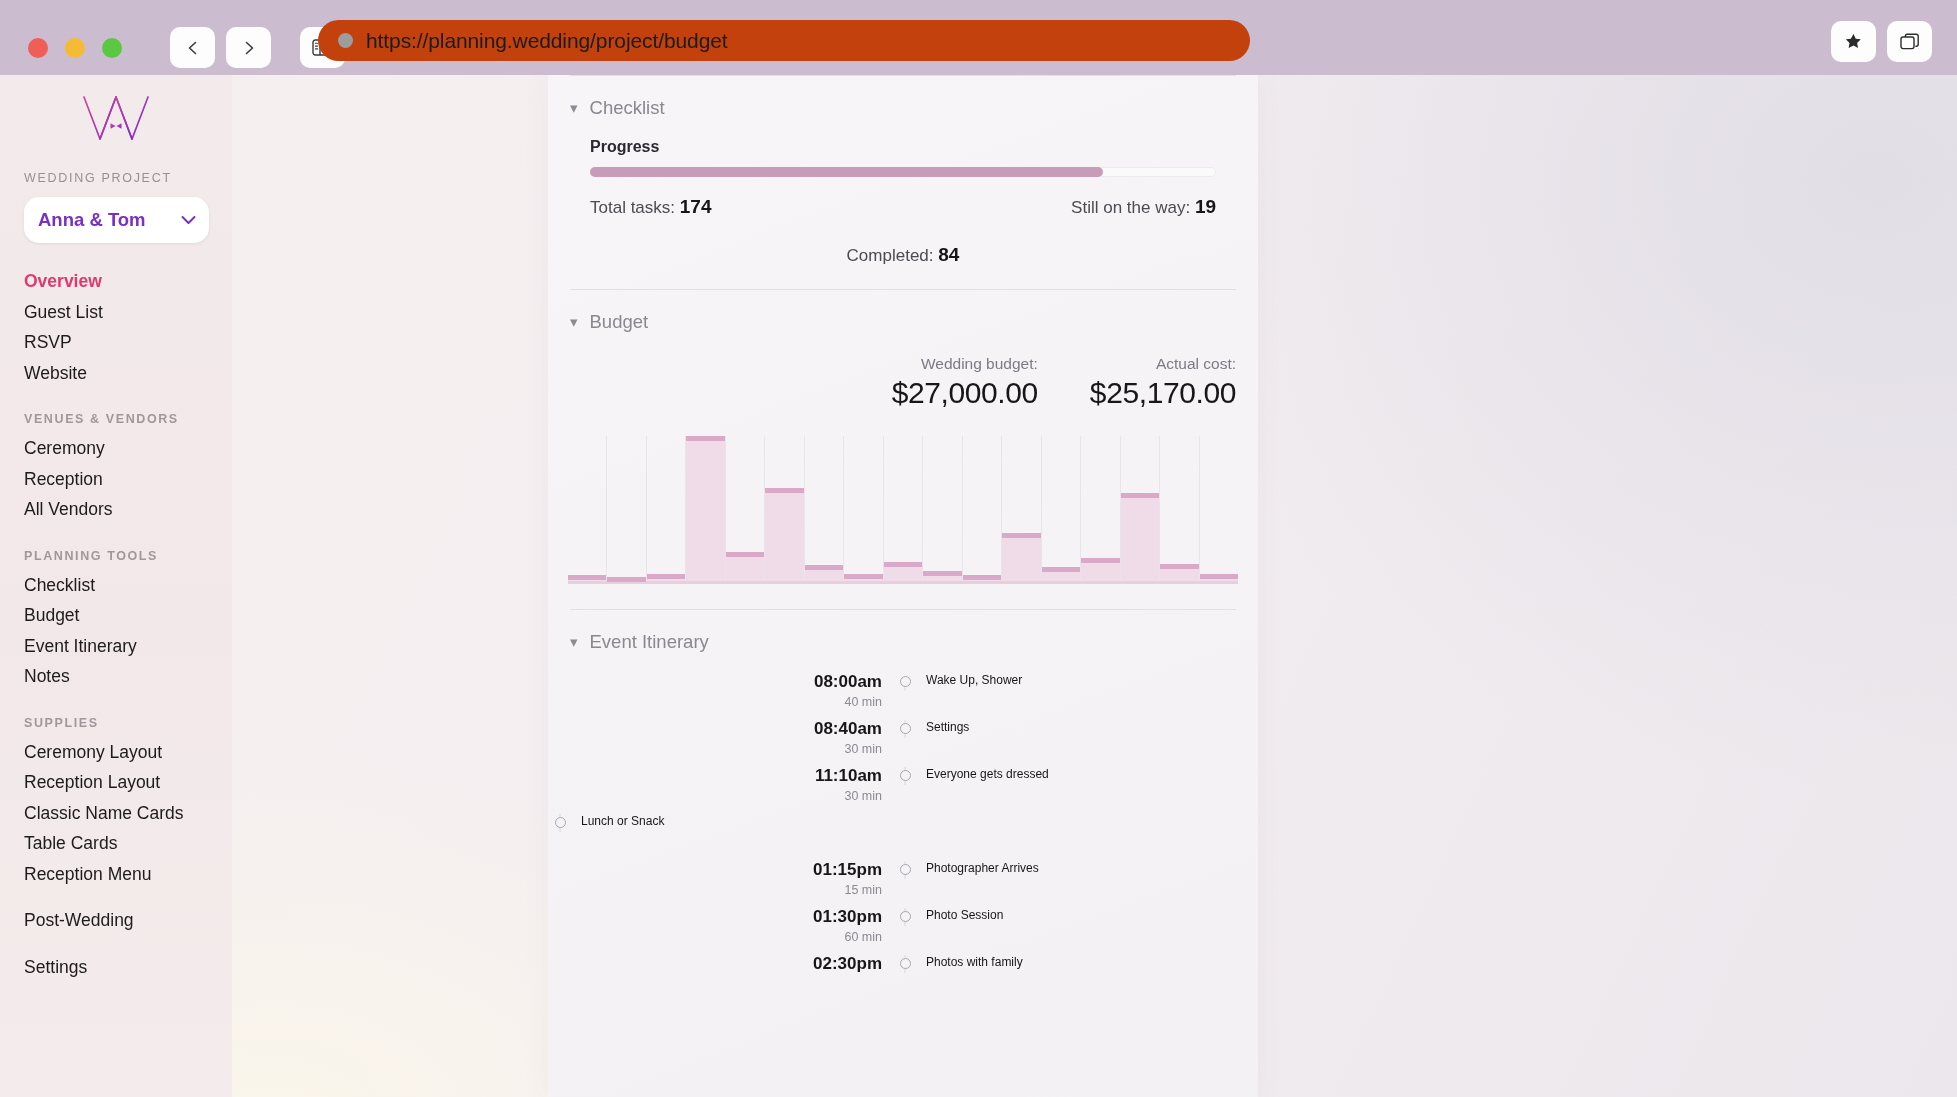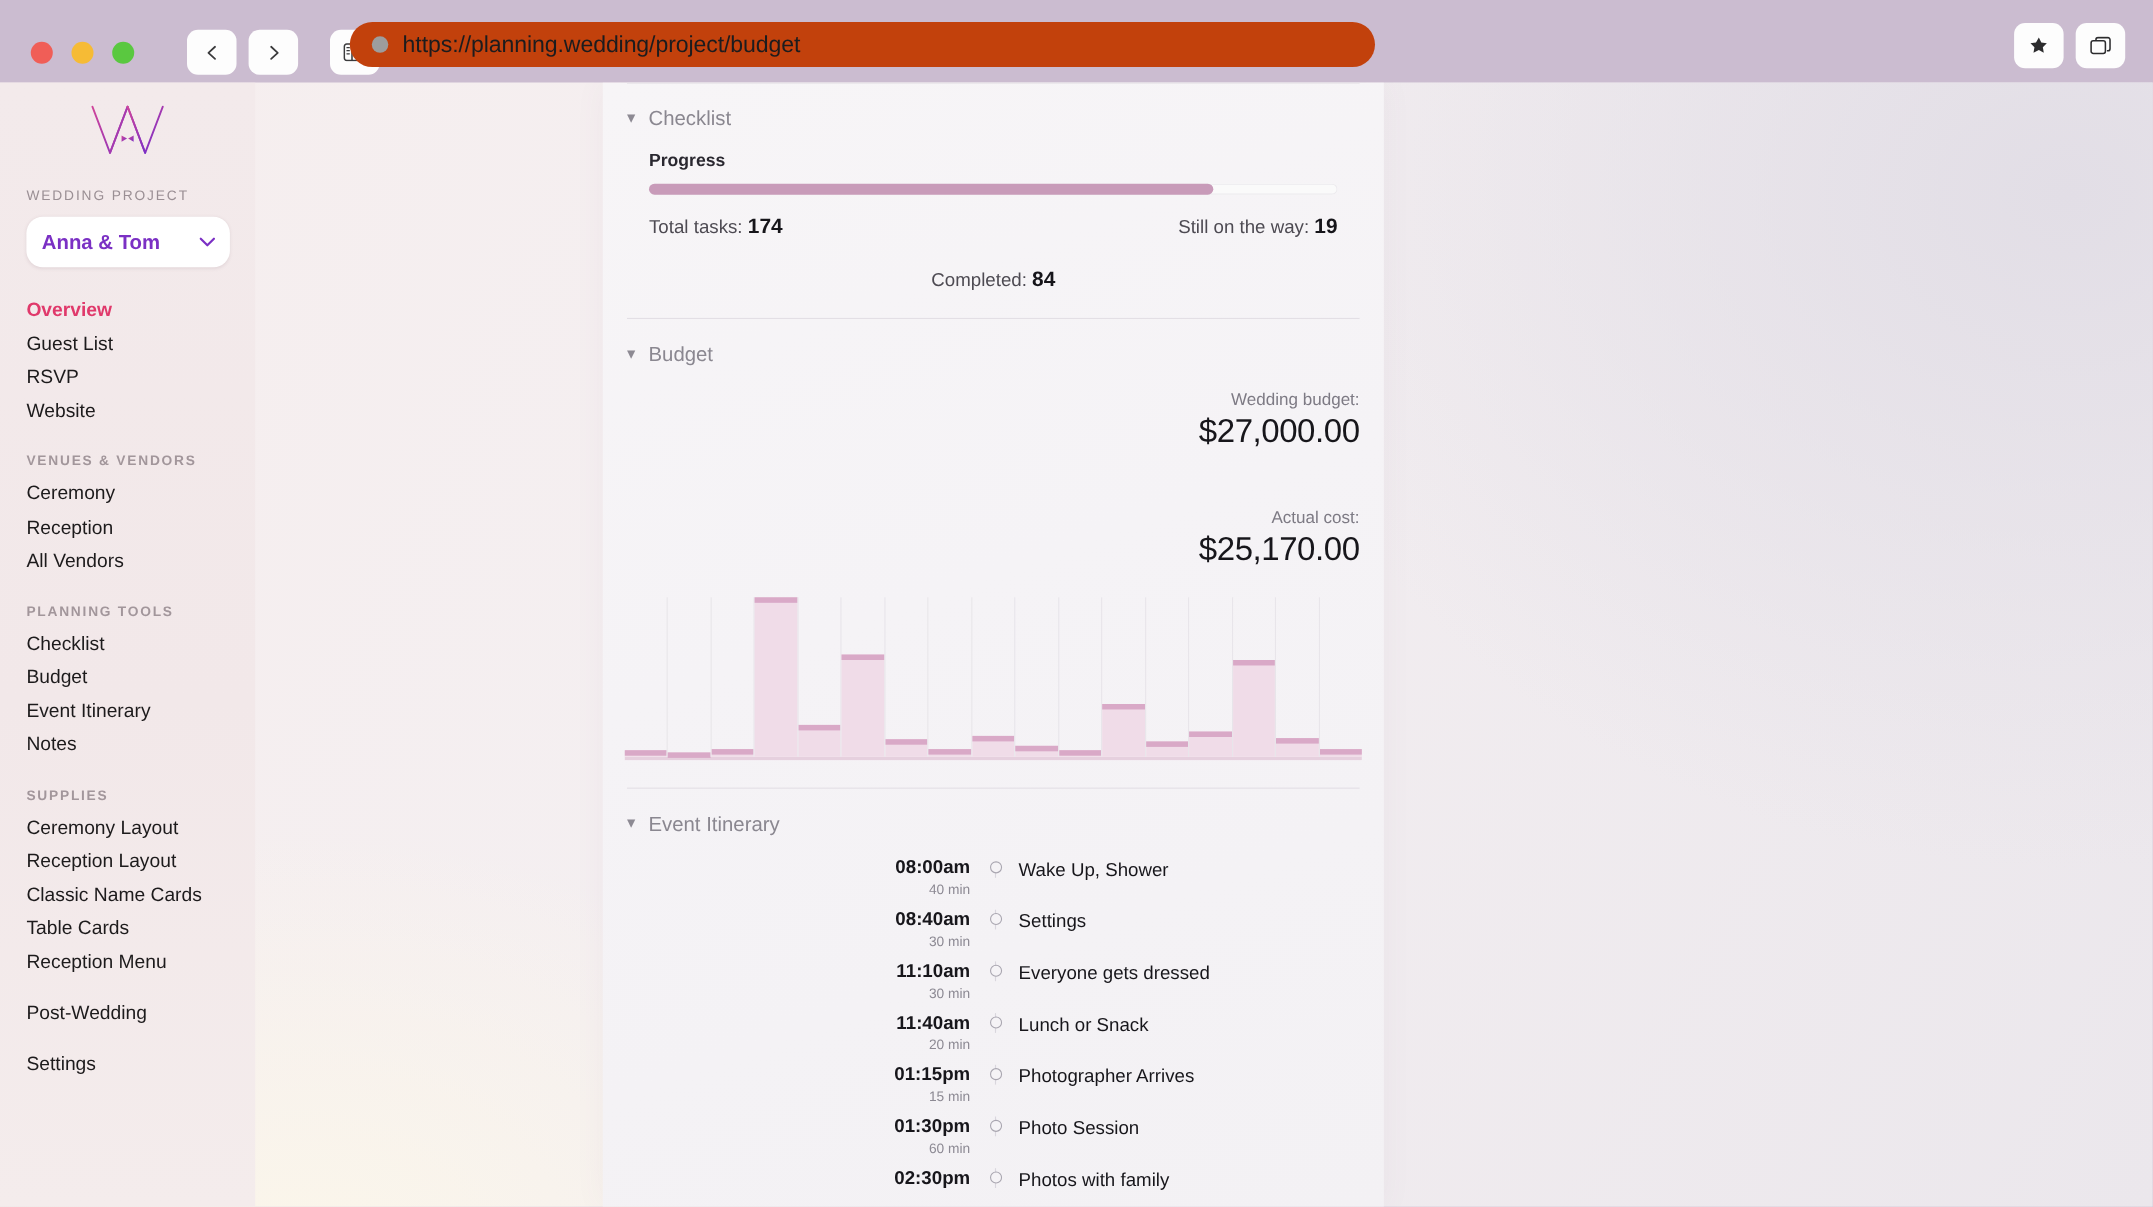--- a/index.html
+++ b/index.html
@@ -111,21 +111,21 @@
   .progress-fill { height:10px; border-radius:6px; background:#c89bb9; }
   .stats { display:flex; margin-top:19px; font-size:17px; color:#4d4a52; }
   .stats > div { flex:1; }
   .stats .mid { text-align:center;margin-top:48px; }
   .stats .end { text-align:right; }
   .stats b { color:#16151a; font-weight:700; font-size:19px; }
 
   
   .budget-nums {
     display:flex; justify-content:flex-end; gap:52px;
-    margin:16px 22px 0; text-align:right;flex-direction:column;
+    margin:16px 22px 0; text-align:right;
   }
   .bn-label { font-size:15.5px; color:#7d7a84; }
   .bn-value { font-size:30px; color:#17161b; font-weight:400; letter-spacing:-.4px;
               margin-top:3px; }
 
   .chart {
     position:relative; height:148px; margin:26px 20px 0;
     display:flex; align-items:flex-end;
     border-bottom:3px solid #e6d0de;
   }
@@ -155,21 +155,21 @@
   .itin-marker::before {
     content:""; position:absolute; top:0; bottom:-4px; left:50%;
     width:1px; background:#d9d6dd; transform:translateX(-50%);
   }
   .itin-row:first-child .itin-marker::before { top:9px; }
   .dot {
     width:11px; height:11px; border-radius:50%;
     border:1.4px solid #a9a6b0; background:#f5f3f6;
     margin-top:3px; position:relative; z-index:1;
   }
-  .itin-name { font-size:17px; color:#17161b; padding-left:9px; line-height:1.15;
+  .itin-name { font-size:12px; color:#17161b; padding-left:9px; line-height:1.15;
                margin-top:1px; }
 </style>
 </head>
 <body>
 
 <div class="chrome">
   <div class="traffic">
     <div class="light red"></div>
     <div class="light amber"></div>
     <div class="light green"></div>
@@ -419,24 +419,20 @@
             <div class="itin-time-col">
               <div class="itin-time">11:10am</div>
               <div class="itin-dur">30 min</div>
             </div>
             <div class="itin-marker">
               <span class="dot"></span>
             </div>
             <div class="itin-name">Everyone gets dressed</div>
           </div>
           <div class="itin-row">
-            <div class="itin-time-col">
-              <div class="itin-time">11:40am</div>
-              <div class="itin-dur">20 min</div>
-            </div>
             <div class="itin-marker">
               <span class="dot"></span>
             </div>
             <div class="itin-name">Lunch or Snack</div>
           </div>
           <div class="itin-row">
             <div class="itin-time-col">
               <div class="itin-time">01:15pm</div>
               <div class="itin-dur">15 min</div>
             </div>

